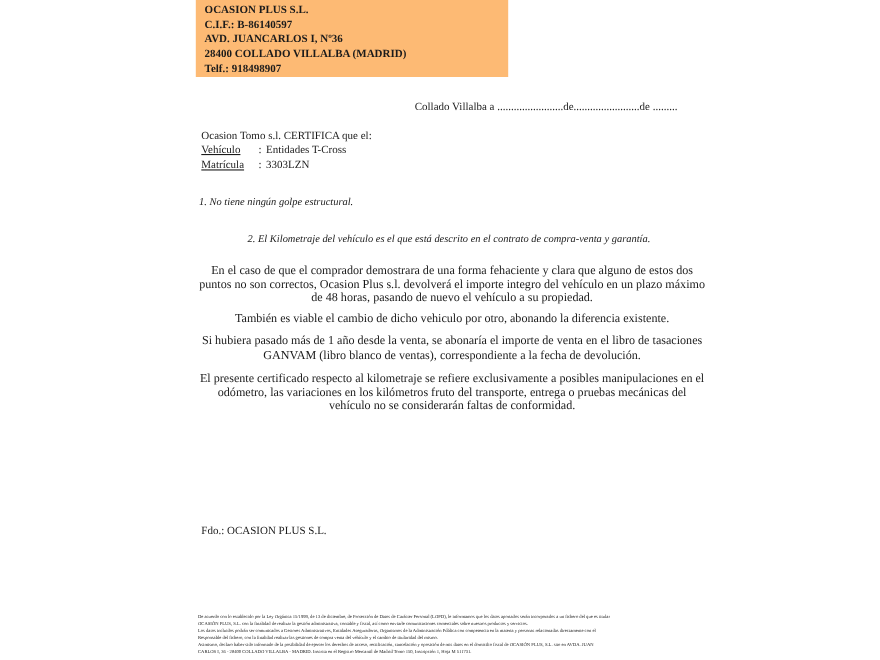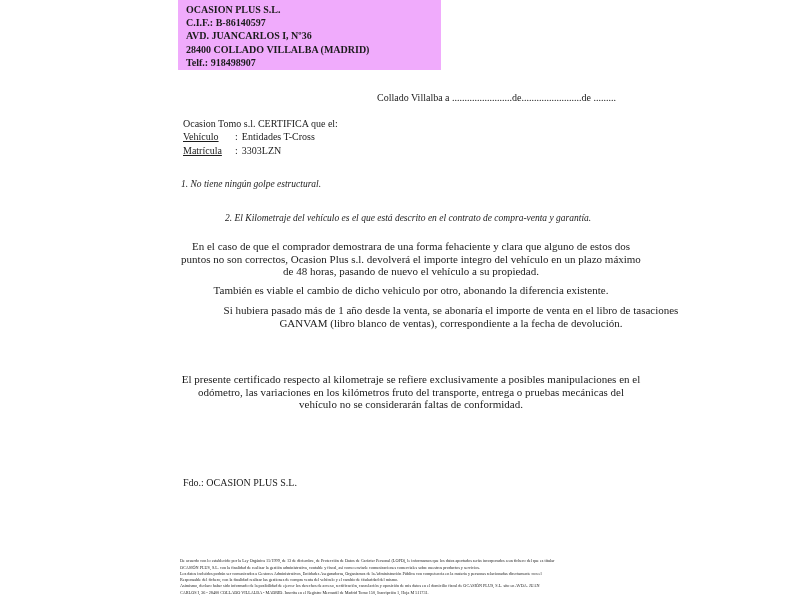--- a/index.html
+++ b/index.html
@@ -14,23 +14,23 @@
     background: #ffffff;
     font-family: "Liberation Serif", "DejaVu Serif", serif;
     color: #1b1b1b;
     overflow: hidden;
   }
   .abs { position: absolute; }
 
   .company-box {
     left: 178px;
     top: 0;
-    width: 263px;
+    width: 284px;
     height: 70px;
-    background: #f0abfc;
+    background: #fdba74;
     padding: 3px 0 0 8px;
     box-sizing: border-box;
   }
   .company-box .line {
     font-weight: bold;
     font-size: 10px;
     line-height: 13.2px;
     white-space: nowrap;
   }
 
@@ -124,22 +124,22 @@
 
   <div class="abs cert-field" style="top:145px;">
     <span class="lbl">Matrícula</span><span class="sep">:</span><span>3303LZN</span>
   </div>
 
   <div class="abs condition" style="top:178px;">1. No tiene ningún golpe estructural.</div>
   <div class="abs condition" style="top:212px;margin-left:44px;">2. El Kilometraje del vehículo es el que está descrito en el contrato de compra-venta y garantía.</div>
 
   <div class="abs para" style="top:240px;">En el caso de que el comprador demostrara de una forma fehaciente y clara que alguno de estos dos puntos no son correctos, Ocasion Plus s.l. devolverá el importe integro del vehículo en un plazo máximo de 48 horas, pasando de nuevo el vehículo a su propiedad.</div>
   <div class="abs para" style="top:284px;">También es viable el cambio de dicho vehiculo por otro, abonando la diferencia existente.</div>
-  <div class="abs para" style="top:304px;margin-left:40px;">Si hubiera pasado más de 1 año desde la venta, se abonaría el importe de venta en el libro de tasaciones GANVAM (libro blanco de ventas), correspondiente a la fecha de devolución.</div>
-  <div class="abs para" style="top:338px;margin-top:35px;">El presente certificado respecto al kilometraje se refiere exclusivamente a posibles manipulaciones en el odómetro, las variaciones en los kilómetros fruto del transporte, entrega o pruebas mecánicas del vehículo no se considerarán faltas de conformidad.</div>
+  <div class="abs para" style="top:304px;">Si hubiera pasado más de 1 año desde la venta, se abonaría el importe de venta en el libro de tasaciones GANVAM (libro blanco de ventas), correspondiente a la fecha de devolución.</div>
+  <div class="abs para" style="top:338px;">El presente certificado respecto al kilometraje se refiere exclusivamente a posibles manipulaciones en el odómetro, las variaciones en los kilómetros fruto del transporte, entrega o pruebas mecánicas del vehículo no se considerarán faltas de conformidad.</div>
 
   <div class="abs signature">Fdo.: OCASION PLUS S.L.</div>
 
   <div class="abs legal-wrap">
     <div class="legal-inner">
       <div class="legal-line">De acuerdo con lo establecido por la Ley Orgánica 15/1999, de 13 de diciembre, de Protección de Datos de Carácter Personal (LOPD), le informamos que los datos aportados serán incorporados a un fichero del que es titular</div>
       <div class="legal-line">OCASIÓN PLUS, S.L. con la finalidad de realizar la gestión administrativa, contable y fiscal, así como enviarle comunicaciones comerciales sobre nuestros productos y servicios.</div>
       <div class="legal-line">Los datos incluidos podrán ser comunicados a Gestores Administrativos, Entidades Aseguradoras, Organismos de la Administración Pública con competencia en la materia y personas relacionadas directamente con el</div>
       <div class="legal-line">Responsable del fichero, con la finalidad realizar las gestiones de compra venta del vehículo y el cambio de titularidad del mismo.</div>
       <div class="legal-line">Asimismo, declaro haber sido informado de la posibilidad de ejercer los derechos de acceso, rectificación, cancelación y oposición de mis datos en el domicilio fiscal de OCASIÓN PLUS, S.L. sito en AVDA. JUAN</div>

